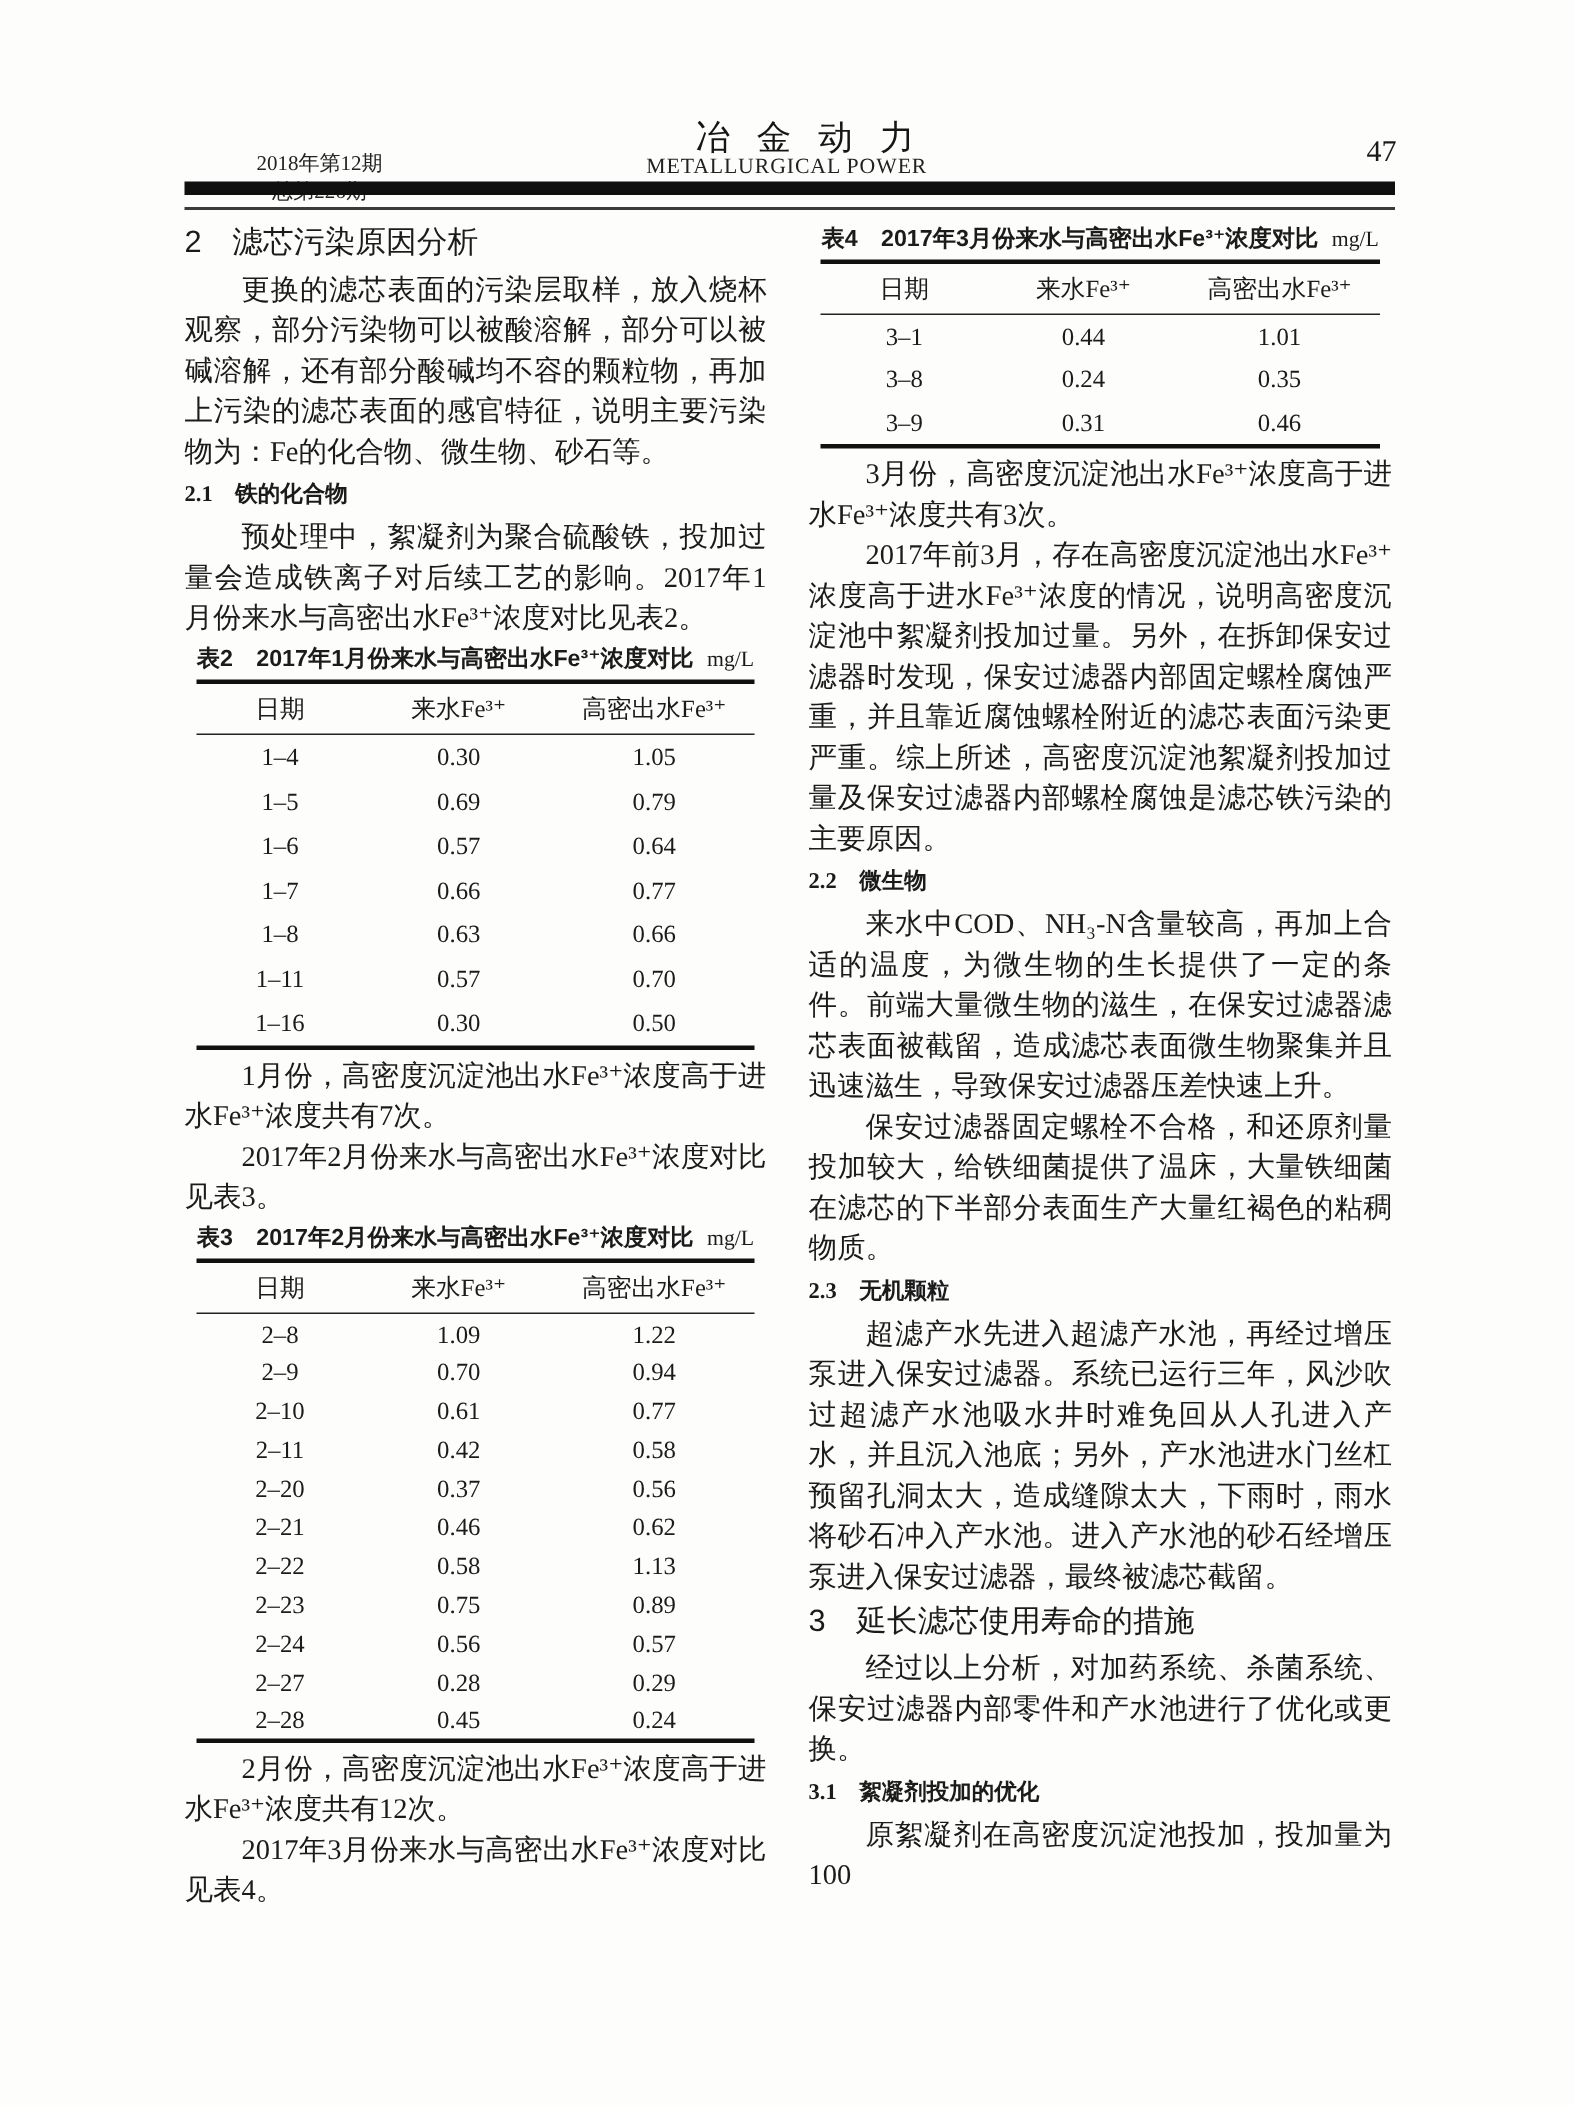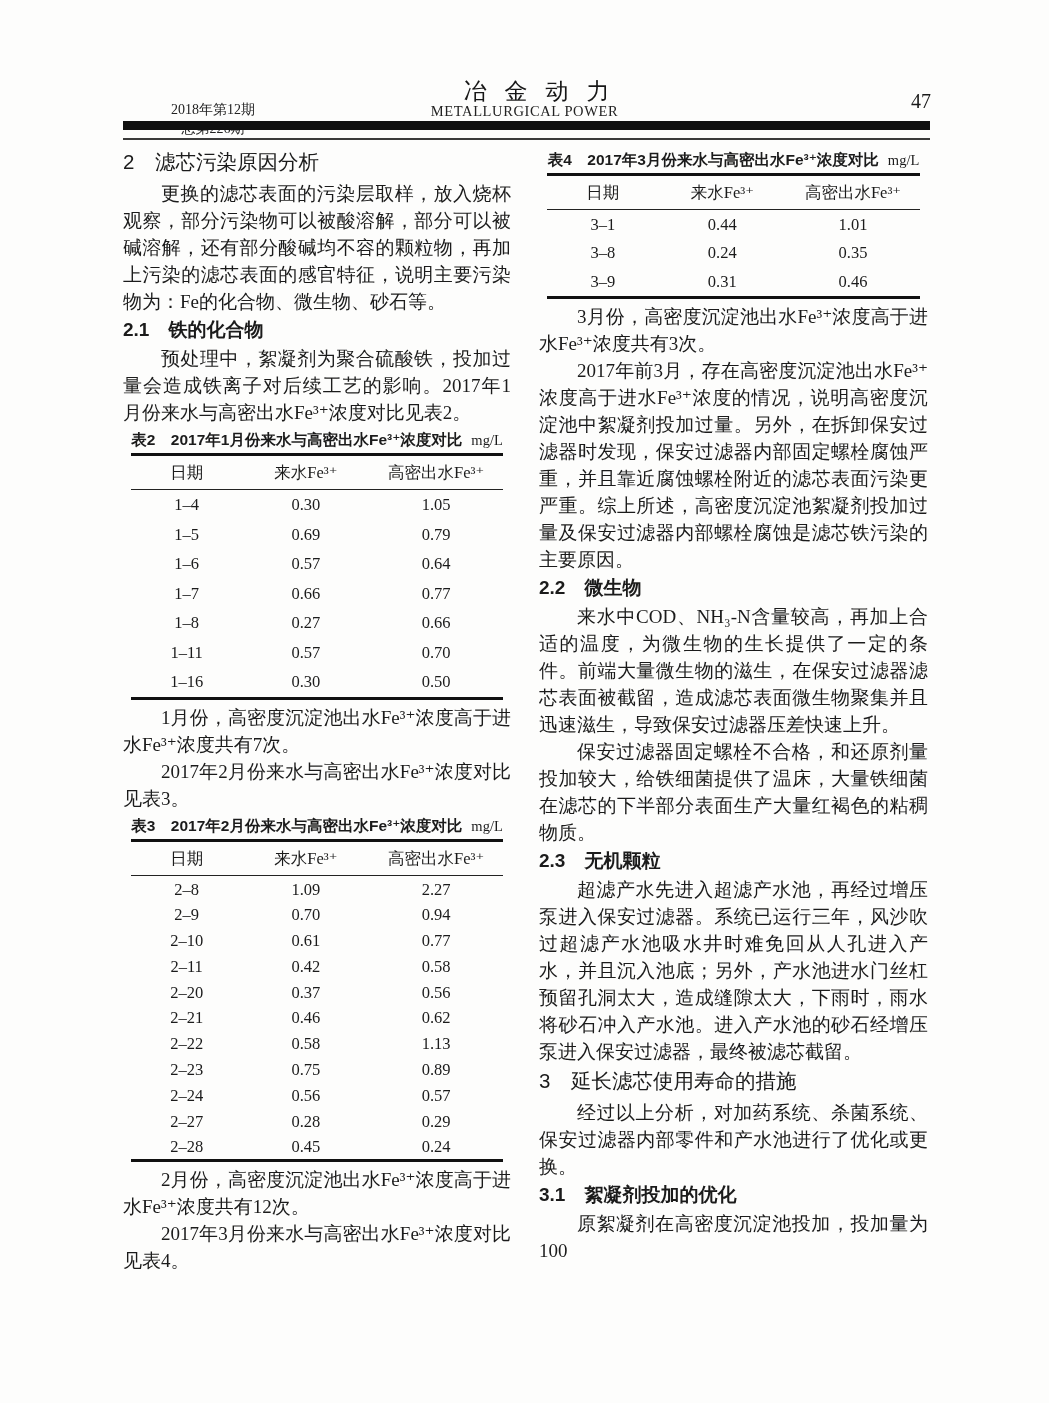--- a/index.html
+++ b/index.html
@@ -40,22 +40,22 @@
   .col-left  { left:123px; }
   .col-right { left:539px; width:389px; }
 
   .para { text-indent:2em; }
   .h-sec {
     font-family:"Liberation Sans","DejaVu Sans",sans-serif;
     font-weight:normal; font-size:20.5px; line-height:30px;
     text-align:left; margin:1px 0 3px;
   }
   .h-sub {
-    font-family:Liberation Sans, sans-serif;
-    font-weight:bold; font-size:19px; line-height:28px;
+    font-family:Liberation Serif, serif;
+    font-weight:bold; font-size:15px; line-height:28px;
     text-align:right; margin:1px 0 1px;
   }
   .ref { font-size:11px; }
 
   
   .tcaption {
     display:flex; justify-content:center; align-items:baseline; gap:9px;
     font-family:"Liberation Sans","DejaVu Sans",sans-serif;
     font-weight:bold; font-size:15.5px; line-height:23px;
     margin-top:2px; text-align:center; text-align-last:center;
@@ -130,21 +130,21 @@
             <div class="tcell">0.57</div>
             <div class="tcell">0.64</div>
           </div>
           <div class="trow">
             <div class="tcell">1–7</div>
             <div class="tcell">0.66</div>
             <div class="tcell">0.77</div>
           </div>
           <div class="trow">
             <div class="tcell">1–8</div>
-            <div class="tcell">0.27</div>
+            <div class="tcell">0.63</div>
             <div class="tcell">0.66</div>
           </div>
           <div class="trow">
             <div class="tcell">1–11</div>
             <div class="tcell">0.57</div>
             <div class="tcell">0.70</div>
           </div>
           <div class="trow">
             <div class="tcell">1–16</div>
             <div class="tcell">0.30</div>
@@ -163,21 +163,21 @@
     <div class="table t3">
       <div class="thead">
         <div>日期</div>
         <div>来水Fe³⁺</div>
         <div>高密出水Fe³⁺</div>
       </div>
       <div>
           <div class="trow">
             <div class="tcell">2–8</div>
             <div class="tcell">1.09</div>
-            <div class="tcell">2.27</div>
+            <div class="tcell">1.22</div>
           </div>
           <div class="trow">
             <div class="tcell">2–9</div>
             <div class="tcell">0.70</div>
             <div class="tcell">0.94</div>
           </div>
           <div class="trow">
             <div class="tcell">2–10</div>
             <div class="tcell">0.61</div>
             <div class="tcell">0.77</div>

